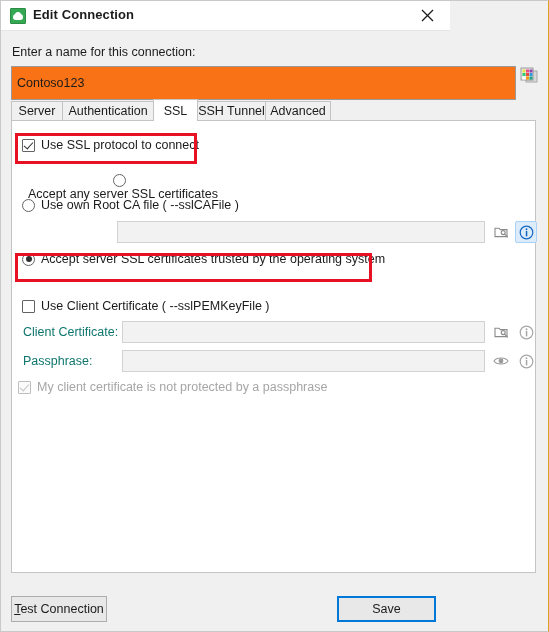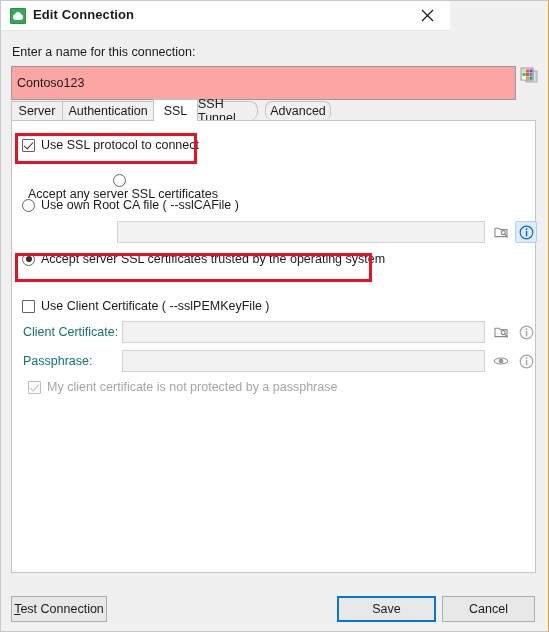--- a/index.html
+++ b/index.html
@@ -67,21 +67,21 @@
     background: #f0f0f0;
   }
 
   #name-label {
     position: absolute; left: 11px; top: 14px;
     font-size: 12.5px; color: #1b1b1b;
   }
   #name-input {
     position: absolute; left: 10px; top: 35px;
     width: 505px; height: 25px;
-    background: #fca5a5;
+    background: #f97316;
     border: 1px solid #9a9a9a;
     font-family: "Liberation Sans", sans-serif;
     font-size: 12.5px; color: #1b1b1b;
     padding: 16px 5px;
     outline: none;
   }
   #palette-icon {
     position: absolute; left: 519px; top: 36px;
     width: 22px; height: 22px;
     cursor: default;
@@ -260,24 +260,24 @@
     <div id="tabstrip">
       <div class="tab" style="left:0px;   width:52px;align-items:center;">
           <span>Server</span>
         </div>
       <div class="tab" style="left:51px;  width:92px;">
           <span>Authentication</span>
         </div>
       <div class="tab active" style="left:142px; width:45px;">
           <span>SSL</span>
         </div>
-      <div class="tab" style="left:186px; width:61px;border-radius:8px;">
+      <div class="tab" style="left:186px; width:69px;">
           <span>SSH Tunnel</span>
         </div>
-      <div class="tab" style="left:254px; width:66px;border-radius:7px;">
+      <div class="tab" style="left:254px; width:66px;">
           <span>Advanced</span>
         </div>
     </div>
 
     <div id="tabpanel">
 
       <div class="ctl-row" style="left:10px; top:17px;">
         <span class="cb-box checked"></span>
         <span class="ctl-label">Use SSL protocol to connect</span>
       </div>
@@ -344,37 +344,34 @@
         </svg>
       </div>
       <div class="icon-btn" style="left:503px; top:229px;">
         <svg width="15" height="15" viewBox="0 0 15 15" aria-hidden="true">
           <circle cx="7.5" cy="7.5" r="6.3" fill="none" stroke="#a6a6a6" stroke-width="1.2"></circle>
           <circle cx="7.5" cy="4.2" r="0.95" fill="#a6a6a6"></circle>
           <rect x="6.8" y="6" width="1.5" height="5.4" fill="#a6a6a6"></rect>
         </svg>
       </div>
 
-      <div class="ctl-row" style="left:16px; top:259px;">
+      <div class="ctl-row" style="left:6px; top:259px;">
         <span class="cb-box checked disabled"></span>
         <span class="ctl-label disabled">My client certificate is not protected by a passphrase</span>
       </div>
 
     </div>
 
     <div id="footer">
       <div class="btn" style="left:10px; top:13px; width:96px;">
         <span><span class="mnem">T</span><span>est Connection</span></span>
       </div>
       <div class="btn primary" style="left:336px; top:13px; width:99px;">
         <span>Save</span>
       </div>
-      <div class="btn" style="left:441px; top:13px; width:93px;">
-        <span>Cancel</span>
-      </div>
     </div>
 
   </div>
 
   <div class="redbox" style="left:14px; top:132px; width:182px; height:31px;"></div>
   <div class="redbox" style="left:14px; top:252px; width:357px; height:29px;"></div>
 
 </div>
 
 </body></html>

